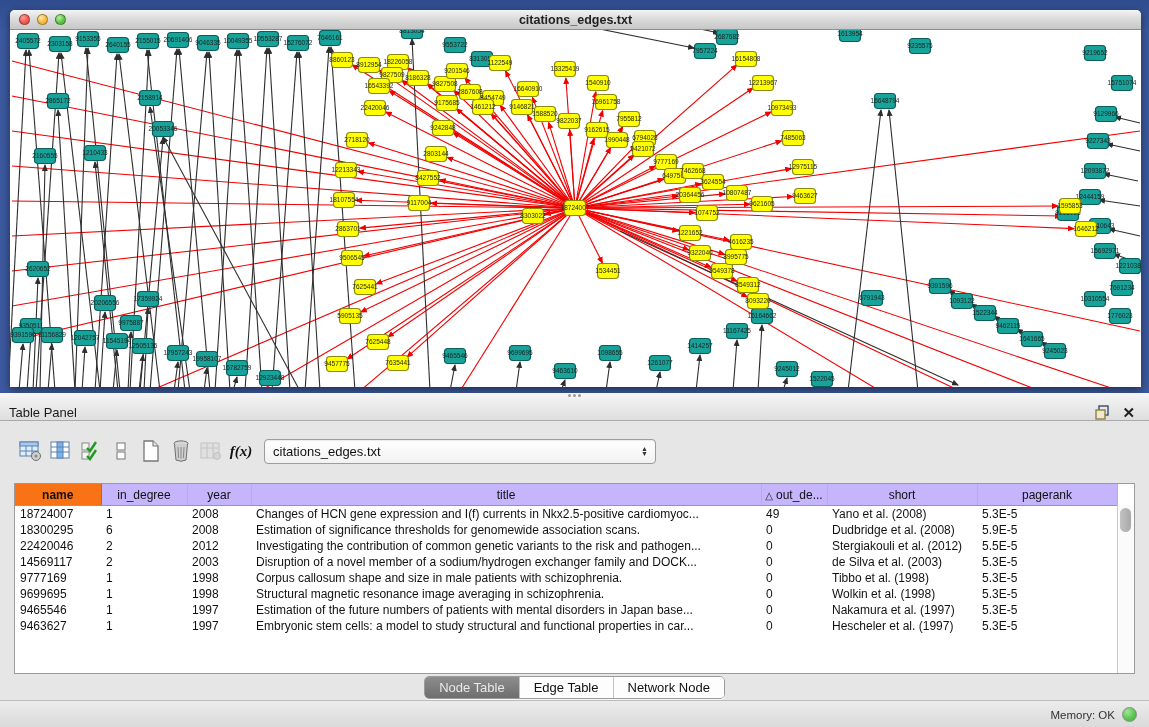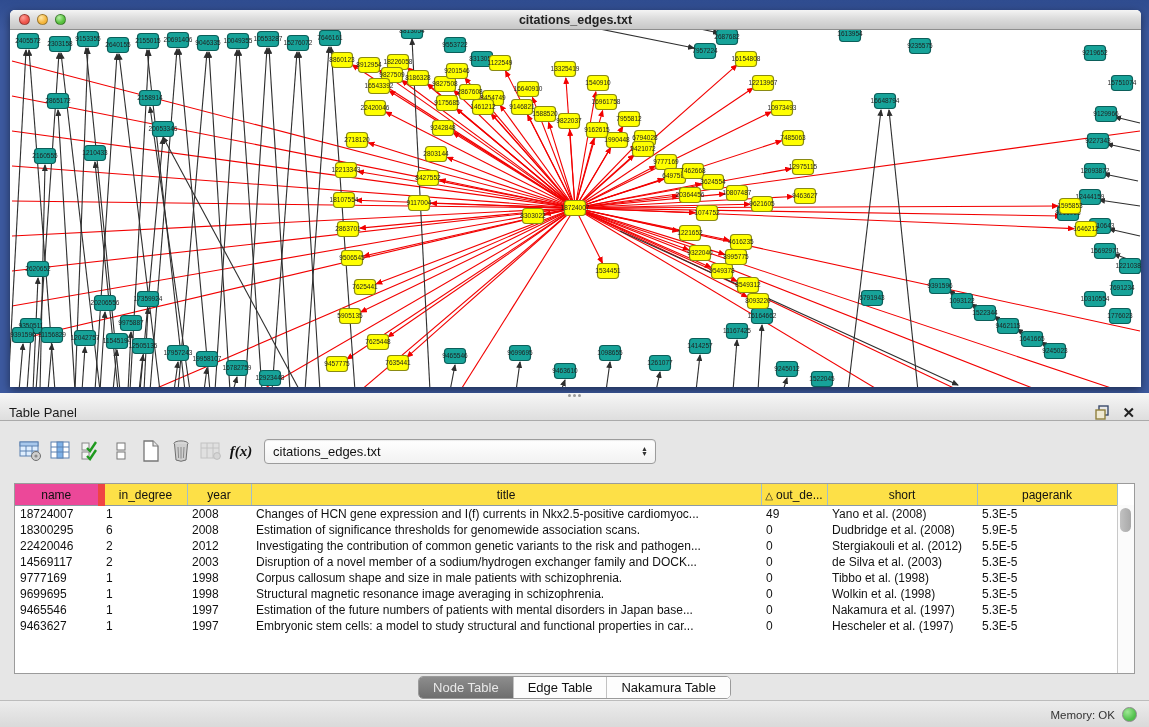--- a/index.html
+++ b/index.html
@@ -43,23 +43,23 @@
   .fx{font-size:15px;color:#111;font-style:italic;font-family:"Liberation Serif",serif;font-weight:bold;}
   .combo{width:390px;height:23px;margin-left:8px;background:linear-gradient(180deg,#ffffff,#f2f2f2);
     border:1px solid #9c9c9c;border-radius:4px;display:flex;align-items:center;box-shadow:inset 0 1px 1px rgba(0,0,0,.08);}
   .combo .val{flex:1;font-size:13px;color:#111;padding-left:8px;}
   .combo .arrows{display:flex;flex-direction:column;align-items:center;line-height:5px;font-size:7px;color:#333;padding-right:7px;}
   
   .tablewrap{position:absolute;left:14px;top:90px;width:1119px;height:189px;background:#fff;
     border:1px solid #9b9b9b;overflow:hidden;}
   table.grid{border-collapse:collapse;table-layout:fixed;width:1102px;font-size:12px;color:#111;}
   table.grid th{height:21px;font-weight:normal;text-align:center;font-size:12px;
-    background:#fde047;border-right:1px solid #9fbecd;border-bottom:1px solid #8c9aa3;padding:0 3px;
+    background:#c4b5fd;border-right:1px solid #9fbecd;border-bottom:1px solid #8c9aa3;padding:0 3px;
     overflow:hidden;white-space:nowrap;}
-  table.grid th.rowhead{background:#ec4899;border-right:7px solid #ef4444;}
+  table.grid th.rowhead{background:#f97316;border-right:1px solid #ef4444;font-weight:bold;}
   table.grid td{height:16px;line-height:16px;padding:0 0 0 5px;white-space:nowrap;overflow:hidden;}
   .sort-tri{font-size:10px;margin-right:3px;color:#222;}
   .vscroll{position:absolute;right:0;top:21px;bottom:0;width:16px;background:#fbfbfb;border-left:1px solid #c8c8c8;}
   .vthumb{position:absolute;left:2px;top:3px;width:11px;height:24px;background:linear-gradient(90deg,#c2c2c2,#a8a8a8);border-radius:6px;}
   
   .tabsbar{position:absolute;left:0;top:283px;width:100%;display:flex;justify-content:center;}
   .seg{display:flex;border:1px solid #9a9a9a;border-radius:5px;overflow:hidden;background:#fff;box-shadow:0 1px 0 rgba(255,255,255,.7);}
   .seg button{height:21px;padding:0 14px;font-size:13px;border:none;background:#fdfdfd;color:#111;border-right:1px solid #c2c2c2;font-family:inherit;}
   .seg button:last-child{border-right:none;}
   .seg button.active{background:linear-gradient(180deg,#8d8d8d,#6e6e6e);color:#e9e9e9;}
@@ -703,21 +703,21 @@
     </table>
     <div class="vscroll">
       <div class="vthumb"></div>
     </div>
   </div>
 
   <div class="tabsbar">
     <div class="seg" id="segtabs">
         <button class="active">Node Table</button>
         <button>Edge Table</button>
-        <button>Nakamura Table</button>
+        <button>Network Node</button>
       </div>
   </div>
 
   <div class="statusbar">
     <span class="mem">Memory: OK</span>
     <span class="led"></span>
   </div>
 </div>
 
 </body></html>

